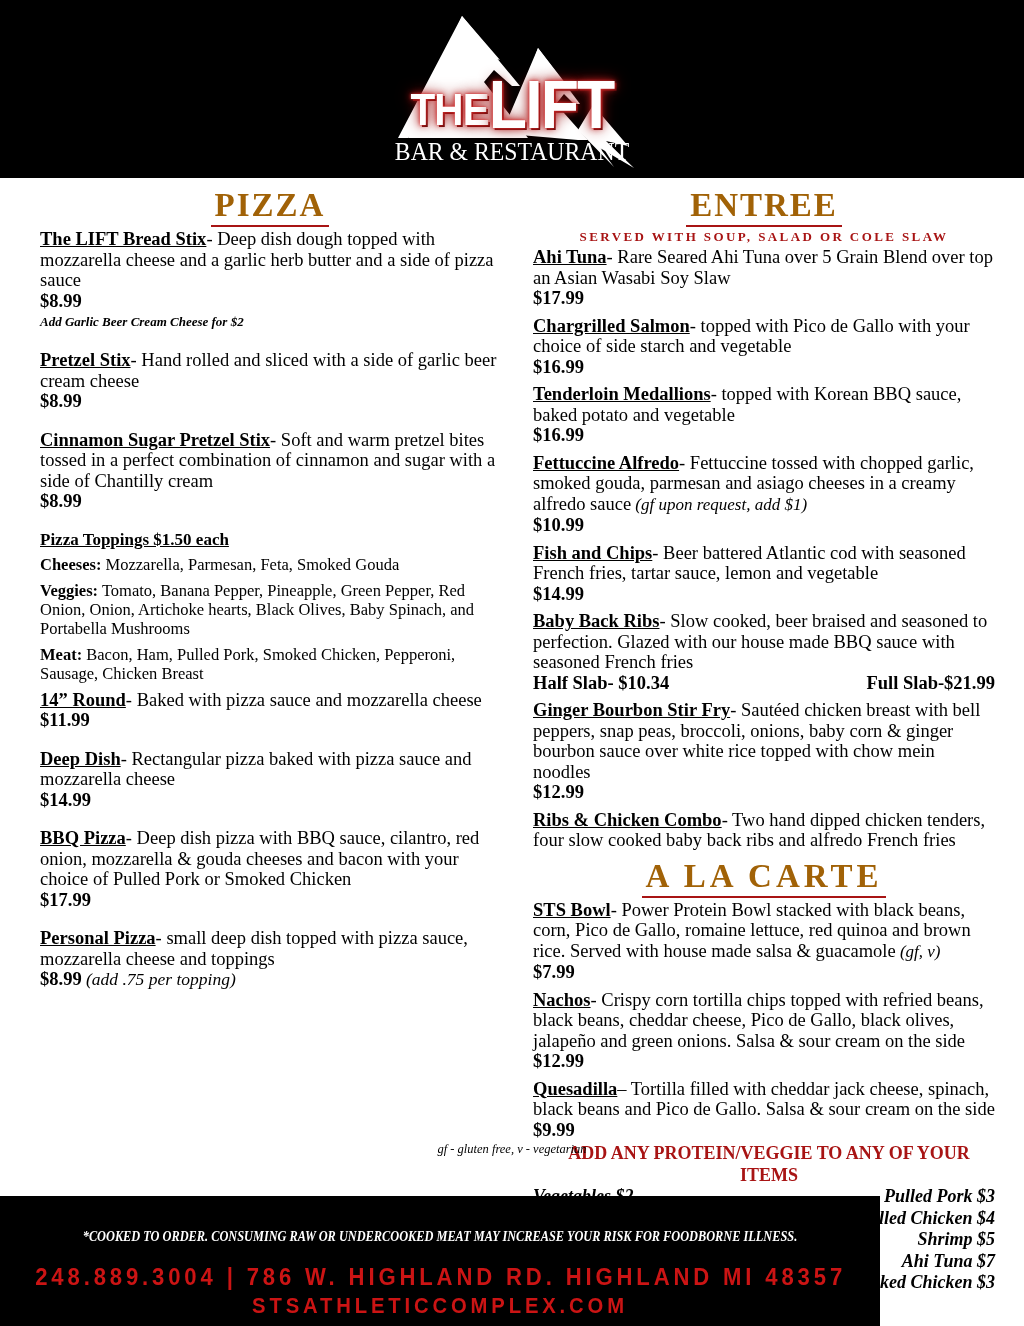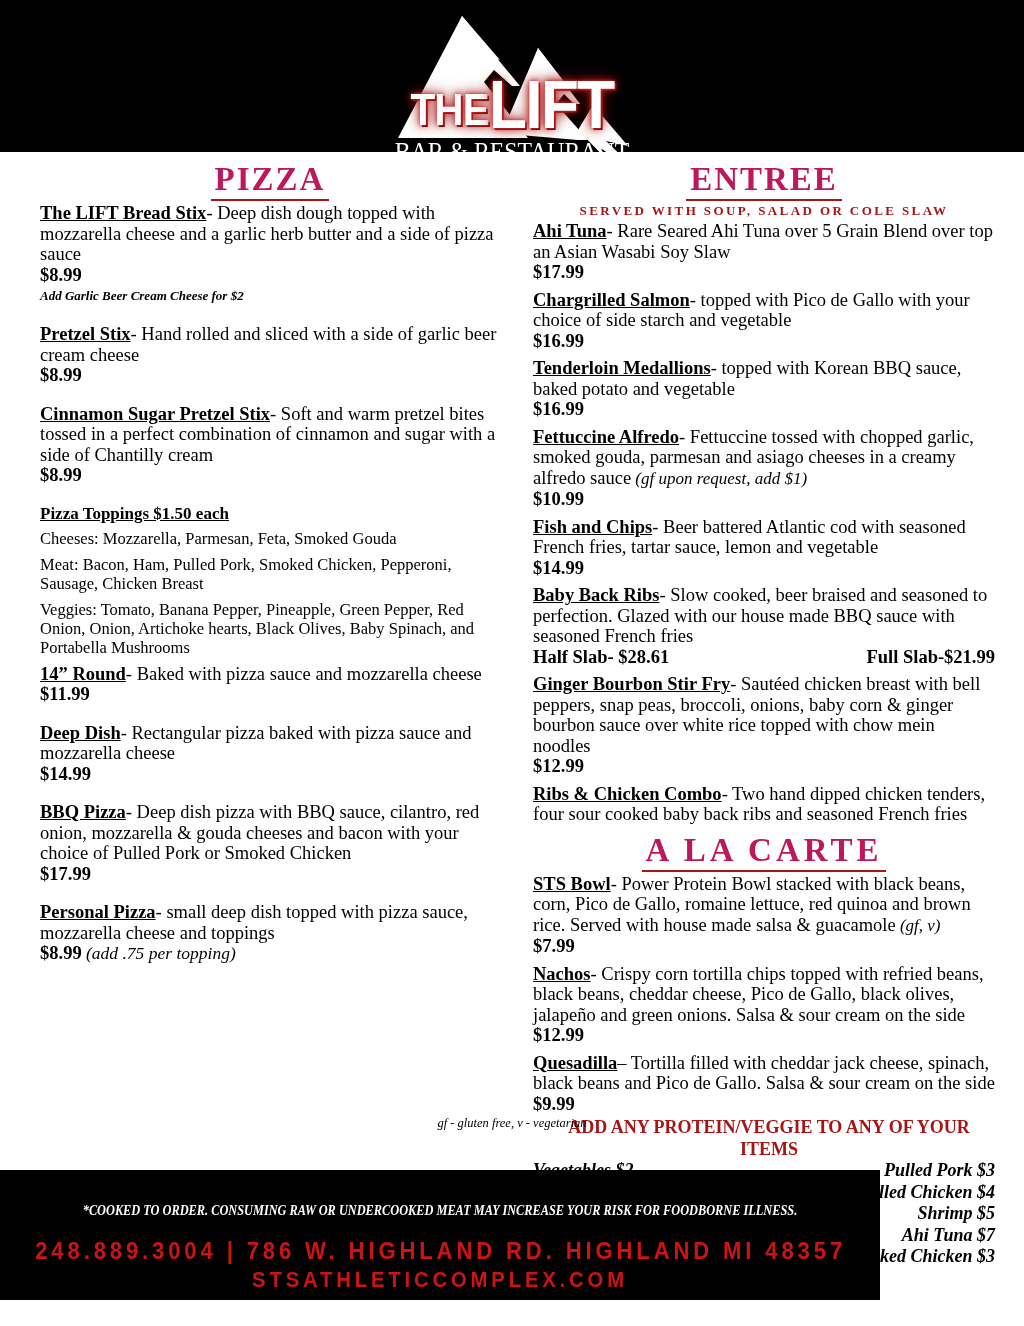--- a/index.html
+++ b/index.html
@@ -9,21 +9,21 @@
     height: 1326px;
     background: #ffffff;
     font-family: "Liberation Serif", "DejaVu Serif", serif;
     color: #000000;
     overflow: hidden;
   }
 
   
   .header {
     width: 1024px;
-    height: 152px;
+    height: 178px;
     background: #000000;
     position: relative;
     overflow: hidden;
   }
   .logo-wrap {
     position: absolute;
     left: 50%;
     top: 8px;
     transform: translateX(-50%);
     width: 340px;
@@ -80,21 +80,21 @@
   .col {
     position: absolute;
     top: 8px;
   }
   .col-left  { left: 40px;  width: 460px; }
   .col-right { left: 533px; width: 462px; }
 
   
   .sec-head {
     text-align: center;
-    color: #be185d;
+    color: #a16207;
     font-family: "Liberation Serif", "DejaVu Serif", serif;
     font-weight: bold;
     font-size: 33px;
     line-height: 38px;
     letter-spacing: 2px;
     margin-bottom: 2px;
     position: relative;
   }
   .sec-head .hl {
     display: inline-block;
@@ -153,21 +153,21 @@
     text-underline-offset: 1px;
     display: block;
     margin-top: 18px;
     margin-bottom: 5px;
   }
   .top-row {
     font-size: 16.5px;
     line-height: 19px;
     margin-bottom: 7px;
   }
-  .top-row .lbl { font-weight: normal; }
+  .top-row .lbl { font-weight: bold; }
 
   
   .slab {
     display: flex;
     justify-content: space-between;
     font-weight: bold;
     font-size: 18.5px;
     line-height: 20.5px;
   }
 
@@ -295,24 +295,24 @@
       <span class="iname">Cinnamon Sugar Pretzel Stix</span><span class="idesc">- Soft and warm pretzel bites tossed in a perfect combination of cinnamon and sugar with a side of Chantilly cream</span>
       <span class="price">$8.99</span>
     </div>
 
     <div>
       <span class="top-head">Pizza Toppings $1.50 each</span>
       <div class="top-row">
         <span class="lbl">Cheeses:</span><span> Mozzarella, Parmesan, Feta, Smoked Gouda</span>
       </div>
       <div class="top-row">
-        <span class="lbl">Meat:</span><span> Bacon, Ham, Pulled Pork, Smoked Chicken, Pepperoni, Sausage, Chicken Breast</span>
+        <span class="lbl">Veggies:</span><span> Tomato, Banana Pepper, Pineapple, Green Pepper, Red Onion, Onion, Artichoke hearts, Black Olives, Baby Spinach, and Portabella Mushrooms</span>
       </div>
       <div class="top-row">
-        <span class="lbl">Veggies:</span><span> Tomato, Banana Pepper, Pineapple, Green Pepper, Red Onion, Onion, Artichoke hearts, Black Olives, Baby Spinach, and Portabella Mushrooms</span>
+        <span class="lbl">Meat:</span><span> Bacon, Ham, Pulled Pork, Smoked Chicken, Pepperoni, Sausage, Chicken Breast</span>
       </div>
     </div>
 
     <div class="item tight">
       <span class="iname">14” Round</span><span class="idesc">- Baked with pizza sauce and mozzarella cheese</span>
       <span class="price">$11.99</span>
     </div>
 
     <div class="item spaced">
       <span class="iname">Deep Dish</span><span class="idesc">- Rectangular pizza baked with pizza sauce and mozzarella cheese</span>
@@ -359,32 +359,32 @@
     </div>
 
     <div class="item tight">
       <span class="iname">Fish and Chips</span><span class="idesc">- Beer battered Atlantic cod with seasoned French fries, tartar sauce, lemon and vegetable</span>
       <span class="price">$14.99</span>
     </div>
 
     <div class="item tight">
       <span class="iname">Baby Back Ribs</span><span class="idesc">- Slow cooked, beer braised and seasoned to perfection. Glazed with our house made BBQ sauce with seasoned French fries</span>
       <div class="slab">
-        <span>Half Slab- $28.61</span>
+        <span>Half Slab- $10.34</span>
         <span>Full Slab-$21.99</span>
       </div>
     </div>
 
     <div class="item tight">
       <span class="iname">Ginger Bourbon Stir Fry</span><span class="idesc">- Sautéed chicken breast with bell peppers, snap peas, broccoli, onions, baby corn &amp; ginger bourbon sauce over white rice topped with chow mein noodles</span>
       <span class="price">$12.99</span>
     </div>
 
     <div class="item tight">
-      <span class="iname">Ribs &amp; Chicken Combo</span><span class="idesc">- Two hand dipped chicken tenders, four sour cooked baby back ribs and seasoned French fries</span>
+      <span class="iname">Ribs &amp; Chicken Combo</span><span class="idesc">- Two hand dipped chicken tenders, four slow cooked baby back ribs and alfredo French fries</span>
     </div>
 
     <div class="sec-head" style="margin-top:6px;">
       <span class="hl" style="letter-spacing:4px;">A LA CARTE</span>
     </div>
 
     <div class="item">
       <span class="iname">STS Bowl</span><span class="idesc">- Power Protein Bowl stacked with black beans, corn, Pico de Gallo, romaine lettuce, red quinoa and brown rice. Served with house made salsa &amp; guacamole</span><span class="note"> (gf, v)</span>
       <span class="price">$7.99</span>
     </div>

